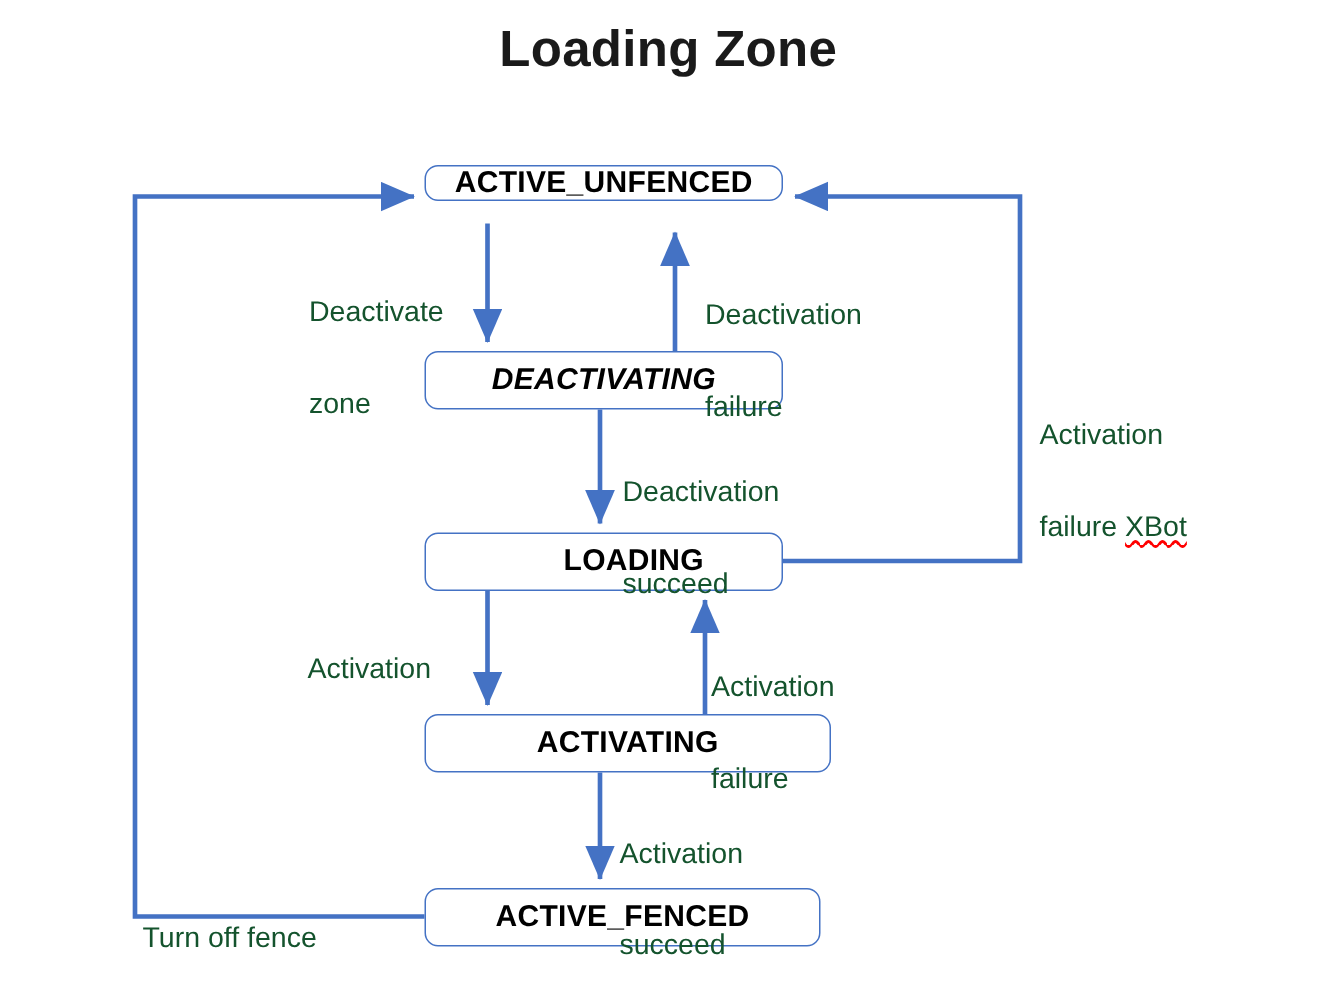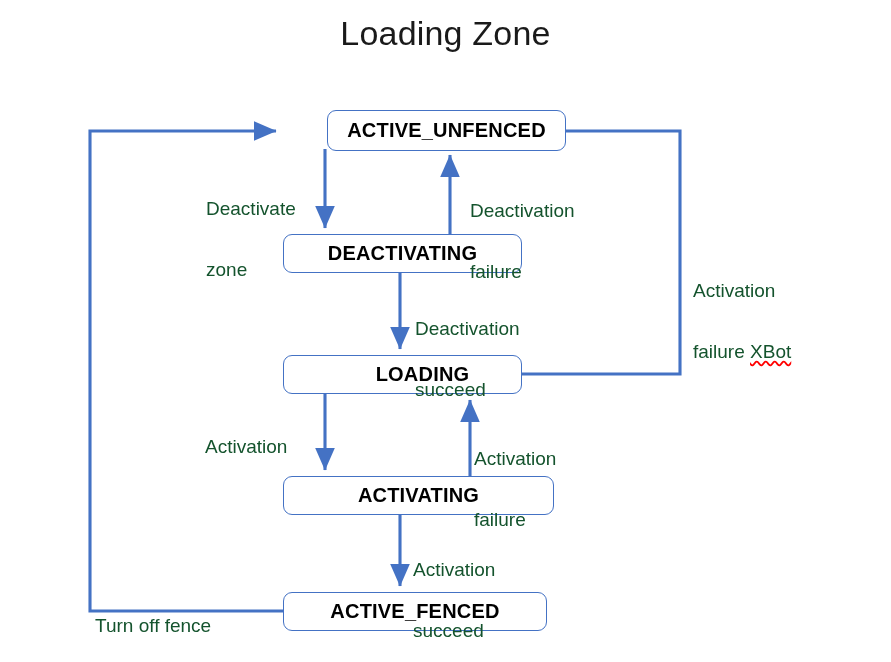--- a/index.html
+++ b/index.html
@@ -22,21 +22,21 @@
     width: 891px;
     height: 662px;
   }
   #title {
     position: absolute;
     left: 0;
     top: 14px;
     width: 891px;
     text-align: center;
     font-size: 34px;
-    font-weight: 400;
+    font-weight: 700;
     letter-spacing: 0.2px;
     color: #1a1a1a;
   }
   .state-node {
     position: absolute;
     box-sizing: border-box;
     border: 1.6px solid #4472C4;
     border-radius: 9px;
     background: #ffffff;
     display: flex;
@@ -85,25 +85,25 @@
 
   <line x1="470" y1="476" x2="470" y2="400" stroke="#4472C4" stroke-width="3.1" marker-end="url(#arrowhead)"></line>
 
   <line x1="400" y1="515" x2="400" y2="586" stroke="#4472C4" stroke-width="3.1" marker-end="url(#arrowhead)"></line>
 
   <path d="M 522 374 L 680 374 L 680 131 L 530 131" fill="none" stroke="#4472C4" stroke-width="3.1" marker-end="url(#arrowhead)"></path>
 
   <path d="M 283 611 L 90 611 L 90 131 L 276 131" fill="none" stroke="#4472C4" stroke-width="3.1" marker-end="url(#arrowhead)"></path>
 </svg>
 
-<div class="state-node" style="left:283px; top:110px; width:239px; height:41px;margin-left:44px;">
+<div class="state-node" style="left:283px; top:110px; width:239px; height:24px;">
   <span>ACTIVE_UNFENCED</span>
 </div>
 
-<div class="state-node" style="left:283px; top:234px; width:239px; height:39px;">
+<div class="state-node" style="left:283px; top:234px; width:239px; height:39px;font-style:italic;">
   <span>DEACTIVATING</span>
 </div>
 
 <div class="state-node" style="left:283px; top:355px; width:239px; height:39px;padding-left:40px;">
   <span>LOADING</span>
 </div>
 
 <div class="state-node" style="left:283px; top:476px; width:271px; height:39px;">
   <span>ACTIVATING</span>
 </div>

